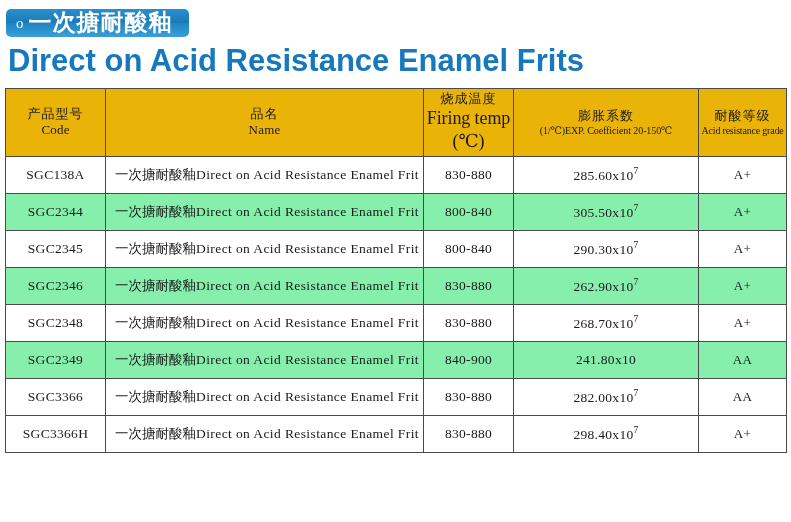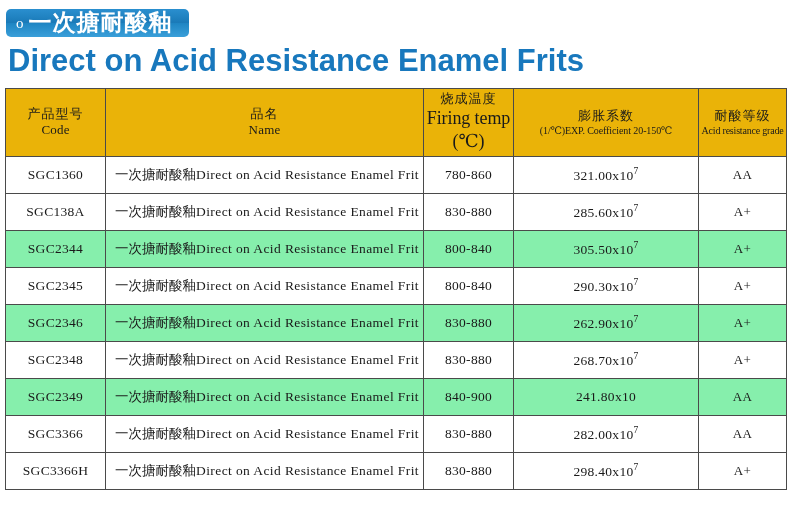--- a/index.html
+++ b/index.html
@@ -179,27 +179,20 @@
           <span class="th-en inline">(1/℃)EXP. Coefficient 20-150℃</span>
         </th>
         <th>
           <span class="th-cn">耐酸等级</span>
           <span class="th-en tiny">Acid resistance grade</span>
         </th>
       </tr>
     </thead>
     <tbody id="tbody">
         <tr>
-          <td class="code">SGC1360</td>
-          <td class="name"><span class="name-cn">一次搪耐酸釉</span><span class="name-en">Direct on Acid Resistance Enamel Frit</span></td>
-          <td class="temp">780-860</td>
-          <td class="exp"><span>321.00x10</span><sup>7</sup></td>
-          <td class="grade">AA</td>
-        </tr>
-        <tr>
           <td class="code">SGC138A</td>
           <td class="name"><span class="name-cn">一次搪耐酸釉</span><span class="name-en">Direct on Acid Resistance Enamel Frit</span></td>
           <td class="temp">830-880</td>
           <td class="exp"><span>285.60x10</span><sup>7</sup></td>
           <td class="grade">A+</td>
         </tr>
         <tr class="shaded">
           <td class="code">SGC2344</td>
           <td class="name"><span class="name-cn">一次搪耐酸釉</span><span class="name-en">Direct on Acid Resistance Enamel Frit</span></td>
           <td class="temp">800-840</td>

